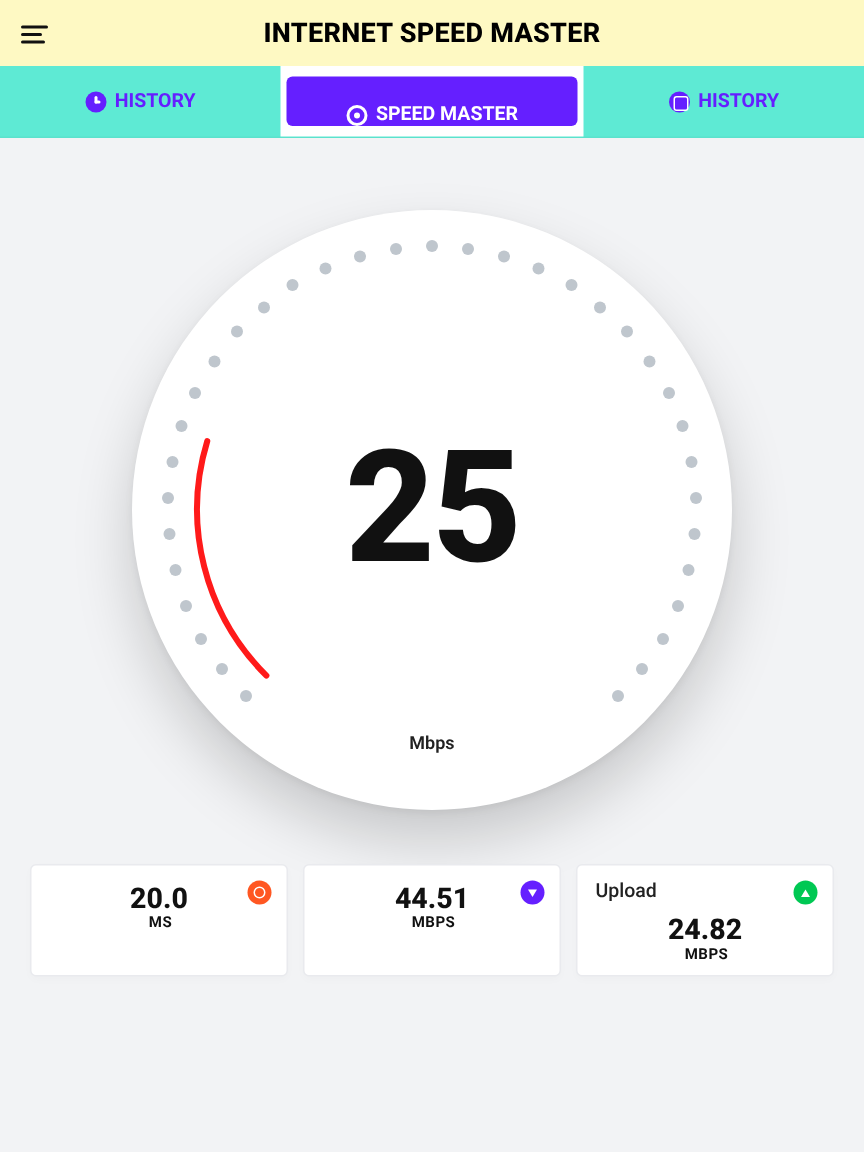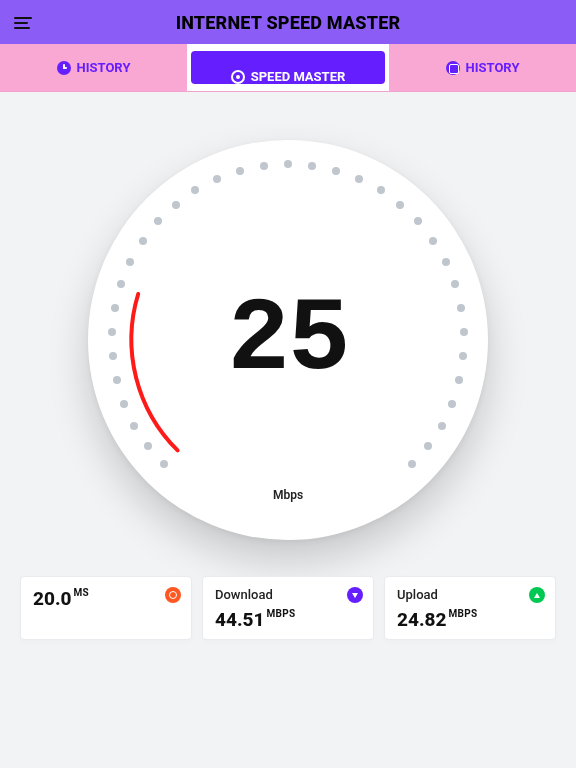--- a/index.html
+++ b/index.html
@@ -1,28 +1,28 @@
 <!DOCTYPE html>
 <html><head>
 <meta charset="utf-8">
 <style>
   * { box-sizing: border-box; margin: 0; padding: 0; }
   html, body { width: 576px; height: 768px; font-family: -apple-system, "Segoe UI", Roboto, Arial, sans-serif; background: #f2f3f5; }
   .topbar {
-    height: 44px; background: #8b5cf6; display: flex; align-items: center; justify-content: center;
+    height: 44px; background: #fef9c3; display: flex; align-items: center; justify-content: center;
     position: relative;
   }
   .hamburger { position: absolute; left: 14px; top: 14px; width: 18px; height: 16px; cursor: pointer; }
   .hamburger span { display: block; height: 2px; background: #111; margin: 3px 0; border-radius: 1px; }
   .hamburger span:nth-child(1){width:18px}
   .hamburger span:nth-child(2){width:14px}
   .hamburger span:nth-child(3){width:16px}
   .app-title { font-weight: 800; font-size: 18px; letter-spacing: .2px; color:#000; }
   .tabs {
-    height: 48px; background: #f9a8d4; display: flex; align-items: stretch;
+    height: 48px; background: #5eead4; display: flex; align-items: stretch;
     border-bottom: 1px solid rgba(0,0,0,0.03);
   }
   .tab {
     flex: 1 1 0; display: flex; align-items: center; justify-content: center;
     font-size: 13px; font-weight: 700; color: #651fff; gap: 6px; cursor: pointer;
   }
   .tab.active { background: #651fff; color: #fff; align-items: flex-end; }
   .tab-center-wrap { flex: 0 0 202px; display:flex; padding: 7px 4px; background:#fff; }
   .tab.active { border-radius: 4px; }
   .tab .ticon { width: 14px; height: 14px; display:inline-block; border-radius: 50%; position: relative; }
@@ -38,32 +38,32 @@
     box-shadow: 0 20px 40px rgba(0,0,0,0.18), 0 2px 6px rgba(0,0,0,0.06);
     display:flex; align-items:center; justify-content:center; flex-direction:column;
   }
   .dial svg.arc { position:absolute; inset:0; }
   .ticks { position:absolute; inset:0; }
   .tick {
     position:absolute; left:50%; top:50%; width:8px; height:8px; margin:-4px;
     background:#bfc6cd; border-radius:50%;
     transform-origin: 0 0;
   }
-  .reading { font-size: 104px; font-weight: 800; color:#111; line-height:1; letter-spacing:-2px;font-family:Liberation Mono, monospace; }
+  .reading { font-size: 104px; font-weight: 800; color:#111; line-height:1; letter-spacing:-2px; }
   .unit { position:absolute; bottom:38px; font-size:12px; font-weight:600; color:#222; }
   .cards {
     display:flex; gap:10px; margin: 36px 20px 0; width:calc(100% - 40px);
   }
   .card {
     flex:1; background:#fff; border:1px solid #e9eaee; border-radius:4px;
     padding:10px 12px 8px; position:relative;
     box-shadow: 0 2px 6px rgba(0,0,0,0.02);
   }
   .card .label { font-size:13px; font-weight:500; color:#222; margin-bottom:6px; }
-  .card .val { font-size:19px; font-weight:800; color:#111; display:flex; align-items:flex-start; }
+  .card .val { font-size:19px; font-weight:800; color:#111; display:flex; align-items:center;flex-direction:column; }
   .card .val .u { font-size:10px; font-weight:700; margin-left:2px; letter-spacing:.3px;}
   .badge { position:absolute; right:10px; top:10px; width:16px; height:16px; border-radius:50%; display:flex;align-items:center;justify-content:center;}
   .badge.ping { background:#ff5722; }
   .badge.ping::after{content:"";width:6px;height:6px;border:1.5px solid #fff;border-radius:50%;}
   .badge.down { background:#651fff; }
   .badge.down::after{content:"";width:0;height:0;border-left:3px solid transparent;border-right:3px solid transparent;border-top:5px solid #fff;}
   .badge.up { background:#00c853; }
   .badge.up::after{content:"";width:0;height:0;border-left:3px solid transparent;border-right:3px solid transparent;border-bottom:5px solid #fff;}
   .test-btn {
     margin: 22px auto 0; width: calc(100% - 110px); height: 50px; border-radius: 25px;
@@ -153,21 +153,20 @@
   <div class="cards">
     <div class="card">
       <div class="badge ping"></div>
       <div class="val">
         <span>20.0</span>
         <span class="u">MS</span>
       </div>
     </div>
     <div class="card">
       <div class="badge down"></div>
-      <div class="label">Download</div>
       <div class="val">
         <span>44.51</span>
         <span class="u">MBPS</span>
       </div>
     </div>
     <div class="card">
       <div class="badge up"></div>
       <div class="label">Upload</div>
       <div class="val">
         <span>24.82</span>

